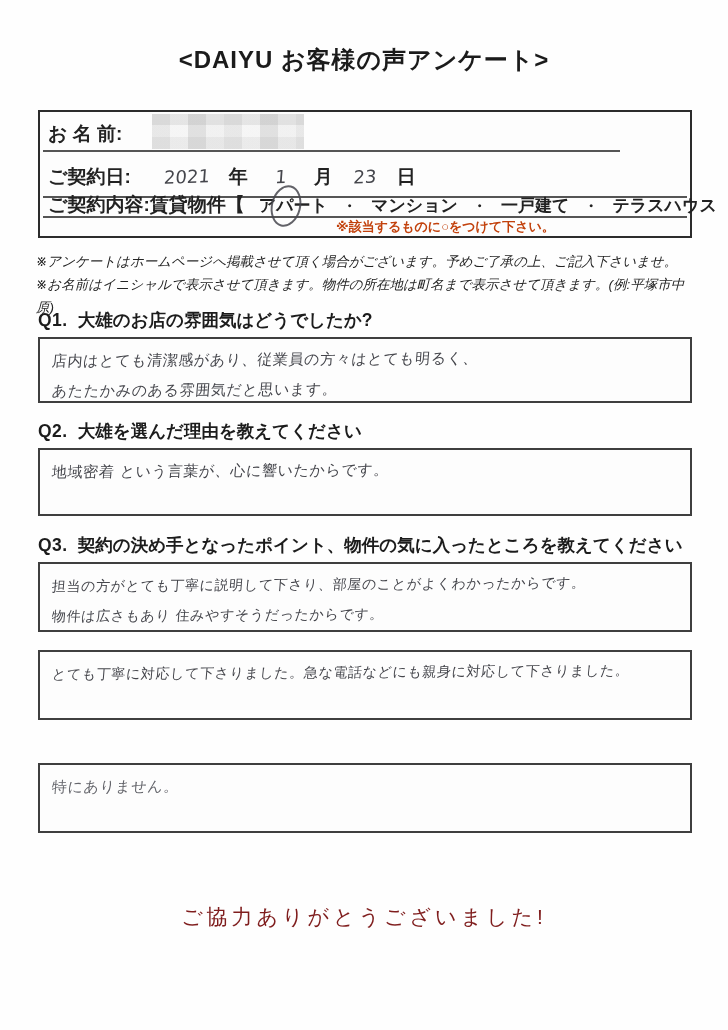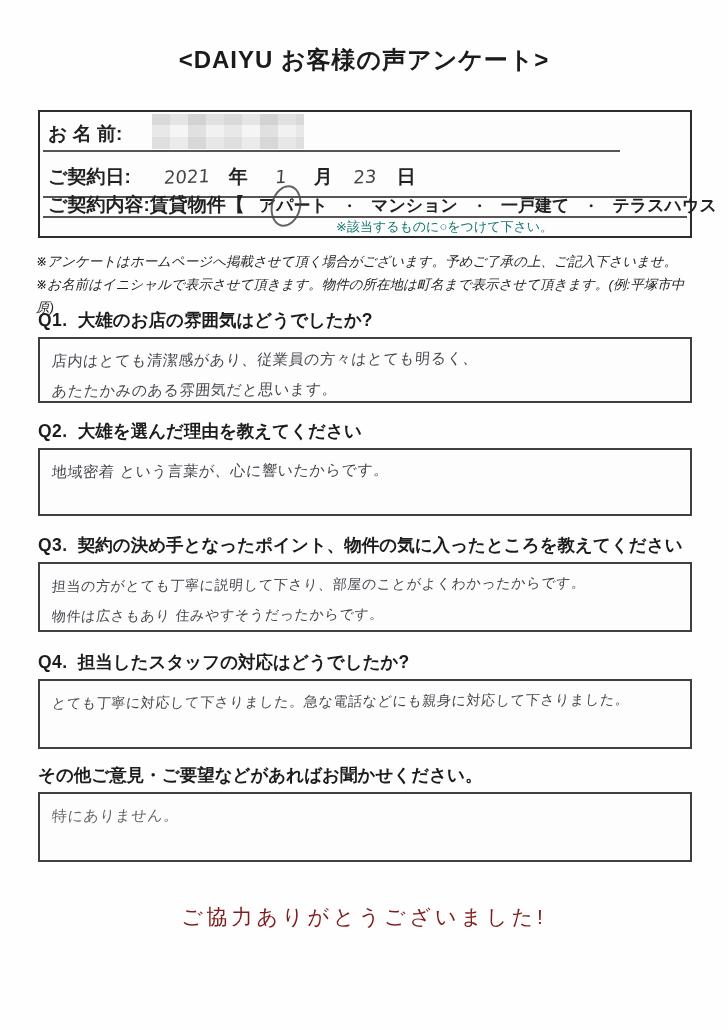--- a/index.html
+++ b/index.html
@@ -39,21 +39,21 @@
   .hw-day { width:64px; }
   .row-contract { position:absolute; left:8px; top:80px; display:flex; align-items:baseline; white-space:nowrap; }
   .opt { font-weight:700; font-size:17px; color:#222; }
   .opt-sep { font-weight:700; font-size:15px; color:#222; margin:0 14px; }
   .circled { position:relative; display:inline-block; }
   .circle-mark {
     position:absolute; left:12px; top:-9px; width:30px; height:42px;
     border:2px solid rgba(70,70,78,0.85); border-radius:50%;
     transform:rotate(14deg); pointer-events:none;
   }
-  .circle-note { position:absolute; left:296px; top:106px; font-size:13px; color:#0f766e; }
+  .circle-note { position:absolute; left:296px; top:106px; font-size:13px; color:#c2410c;font-weight:bold; }
   
   .notices { position:absolute; left:36px; top:250px; width:660px; font-size:13.5px; line-height:23px; color:#242424;font-style:italic; }
   
   .q-section { position:absolute; left:38px; width:654px; }
   .q-heading { display:flex; align-items:baseline; font-weight:700; font-size:17.5px; color:#1c1c1c; margin-bottom:5px; }
   .q-num { margin-right:10px; letter-spacing:0.5px; }
   .q-box { border:2px solid #3f3f3f; background:#fdfdfd; padding:7px 12px; }
   .hw-line { font-size:15px; line-height:30px; letter-spacing:0.6px; transform:skewX(-5deg) rotate(-0.4deg); transform-origin:left center; white-space:nowrap; }
   
   .thank-you {
@@ -138,33 +138,26 @@
       <span class="q-num">Q3.</span>
       <span>契約の決め手となったポイント、物件の気に入ったところを教えてください</span>
     </div>
     <div class="q-box" style="height:70px;">
       <div class="hw hw-line" style="font-size:14px;">担当の方がとても丁寧に説明して下さり、部屋のことがよくわかったからです。</div>
       <div class="hw hw-line" style="font-size:14px;">物件は広さもあり 住みやすそうだったからです。</div>
     </div>
   </div>
 
   <div class="q-section" style="top:650px;">
-    <div class="q-heading">
-      <span class="q-num">Q4.</span>
-      <span>担当したスタッフの対応はどうでしたか?</span>
-    </div>
     <div class="q-box" style="height:70px;">
       <div class="hw hw-line" style="font-size:14px;">とても丁寧に対応して下さりました。急な電話などにも親身に対応して下さりました。</div>
     </div>
   </div>
 
   <div class="q-section" style="top:763px;">
-    <div class="q-heading">
-      <span>その他ご意見・ご要望などがあればお聞かせください。</span>
-    </div>
     <div class="q-box" style="height:70px;">
       <div class="hw hw-line" style="color:#64656b;">特にありません。</div>
     </div>
   </div>
 
   <div class="thank-you">ご協力ありがとうございました!</div>
 
 </div>
 
 </body></html>

